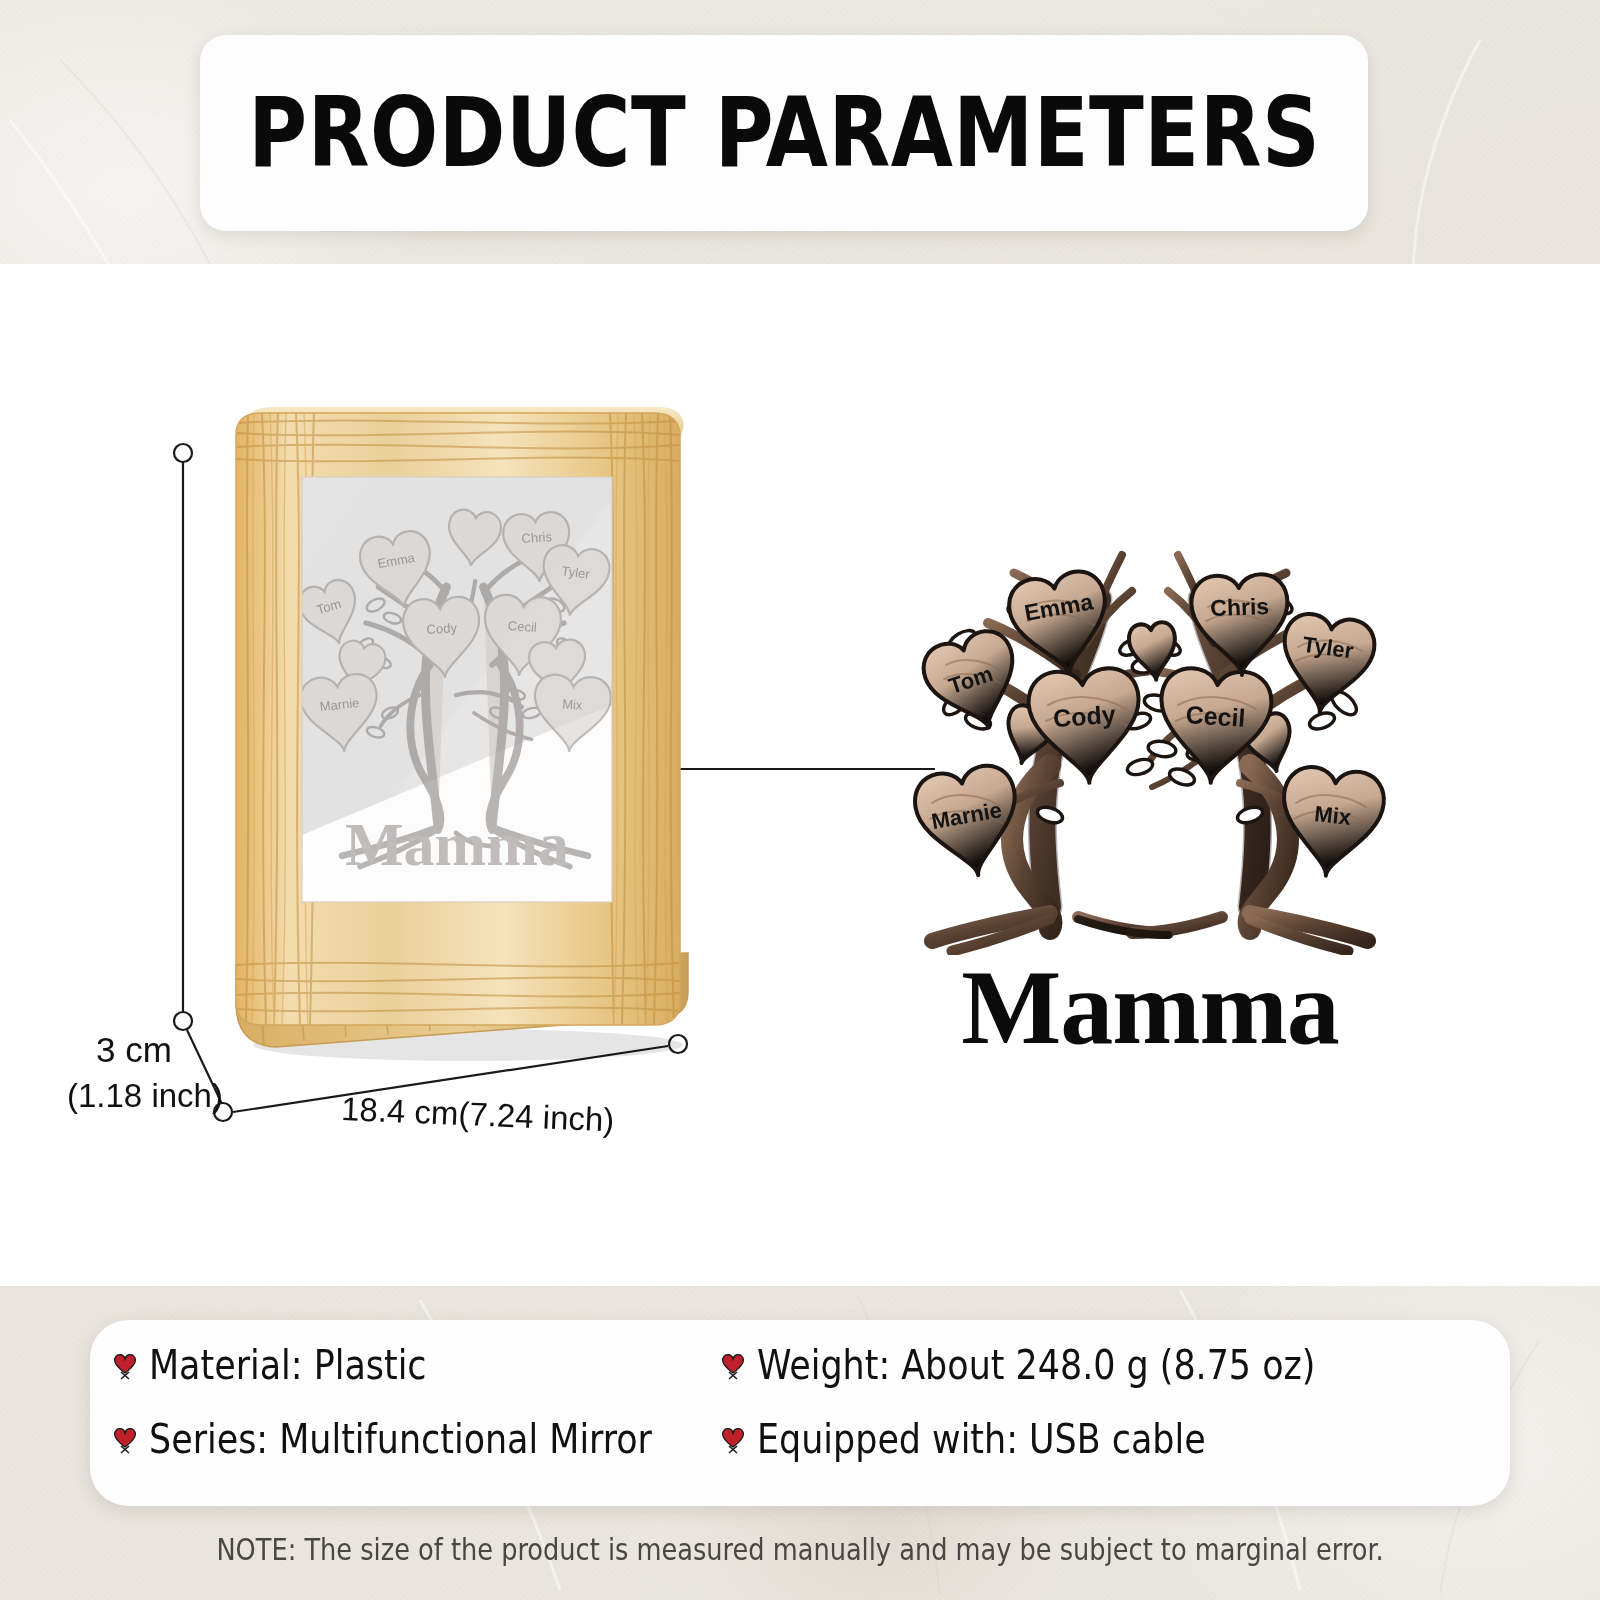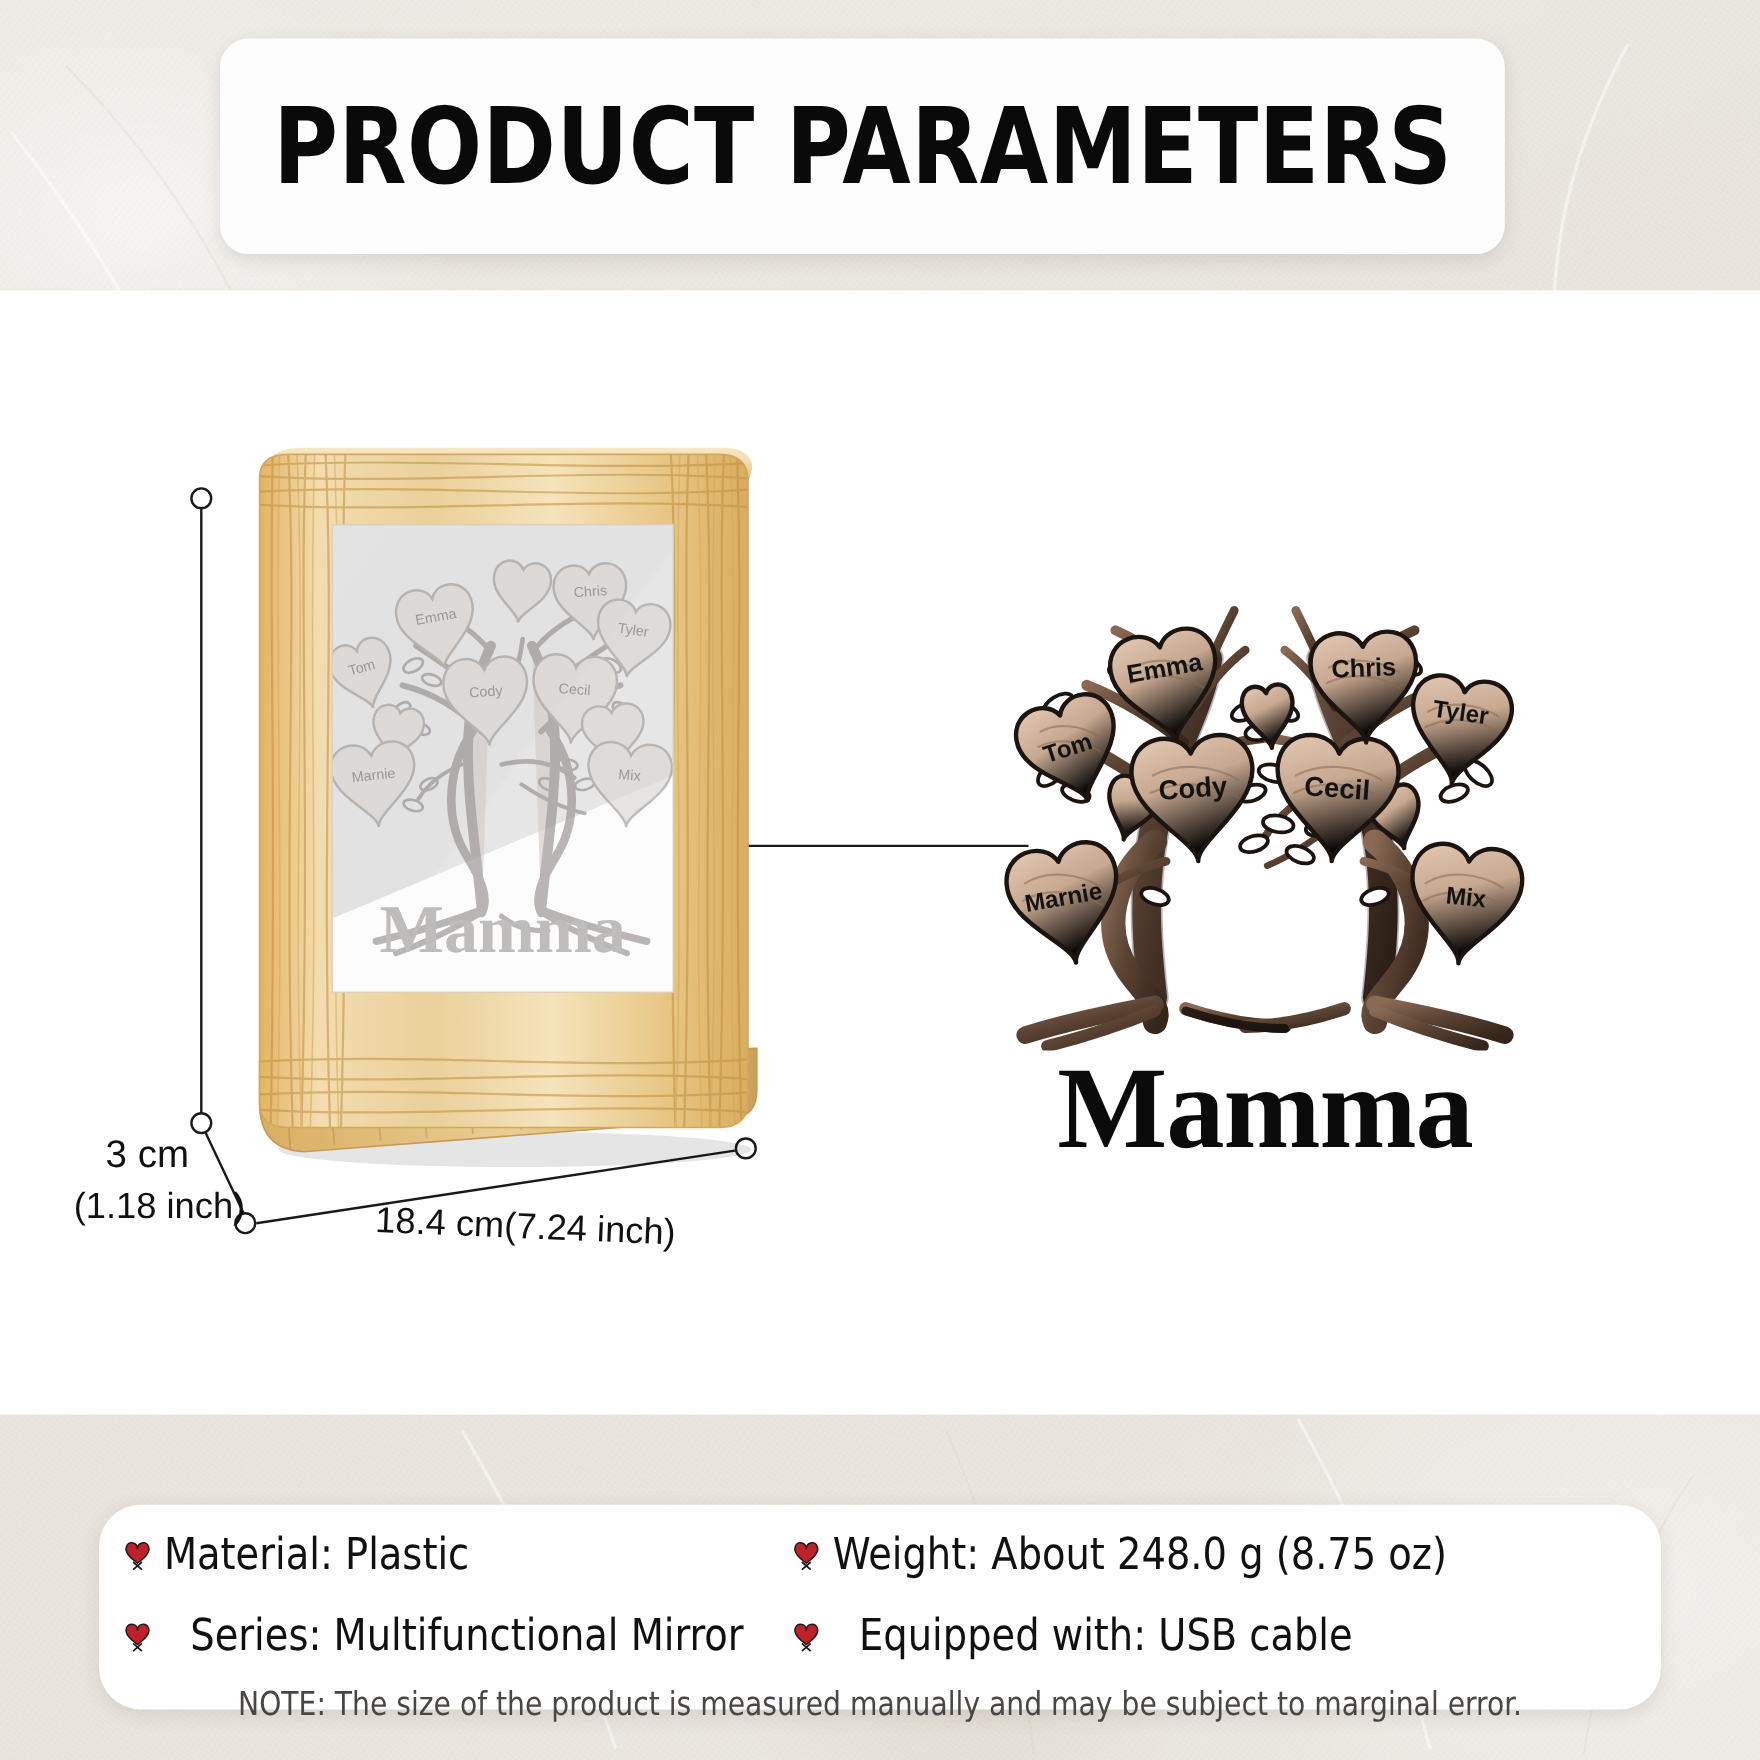--- a/index.html
+++ b/index.html
@@ -40,27 +40,27 @@
   #dimD1{position:absolute;left:96px;top:1030px;font-size:35px;color:#111;}
   #dimD2{position:absolute;left:67px;top:1077px;font-size:33px;color:#111;}
   #dimW{position:absolute;left:342px;top:1090px;font-size:33px;color:#111;
     transform:rotate(2.4deg);transform-origin:left top;}
   
   #bigTree{position:absolute;left:900px;top:515px;width:500px;height:440px;}
   #bigMamma{position:absolute;left:900px;top:955px;width:500px;text-align:center;
     font-family:"Liberation Serif","DejaVu Serif",serif;font-weight:700;
     font-size:106px;color:#0b0b0b;letter-spacing:-1px;line-height:1;}
   
-  #specs{position:absolute;left:90px;top:1368px;width:1420px;height:186px;
+  #specs{position:absolute;left:90px;top:1320px;width:1420px;height:186px;
     background:#fefefe;border-radius:38px;box-shadow:0 5px 18px rgba(130,120,110,.20);text-align:center;}
   .specrow{position:absolute;display:flex;align-items:center;white-space:nowrap;}
   .spec-c1{left:22px;}
   .spec-c2{left:630px;}
   .spec-r1{top:22px;}
-  .spec-r2{top:96px;gap:24px;}
+  .spec-r2{top:96px;}
   .heart{width:26px;height:30px;margin-right:11px;flex:none;}
   .spectxt{font-family:"Liberation Sans Narrow","DejaVu Sans Condensed","Liberation Sans",sans-serif;
     font-size:40px;color:#111;transform:scaleX(.97);transform-origin:left center;}
   #note{position:absolute;left:0;top:1532px;width:1600px;text-align:center;
     font-family:"Liberation Sans Narrow","DejaVu Sans Condensed","Liberation Sans",sans-serif;
     font-size:30px;color:#4a4644;transform:scaleX(.95);}
 </style>
 </head>
 <body>
 

